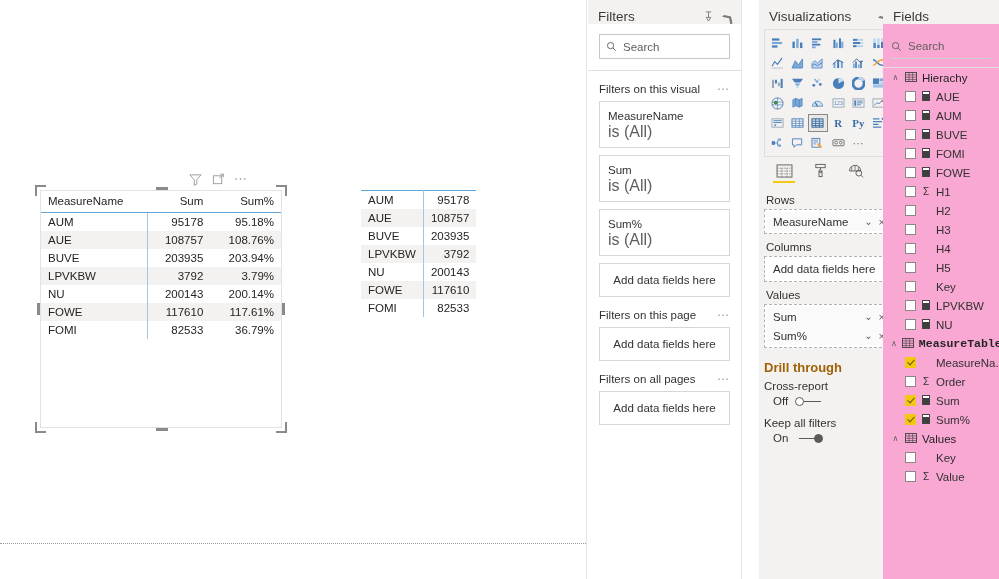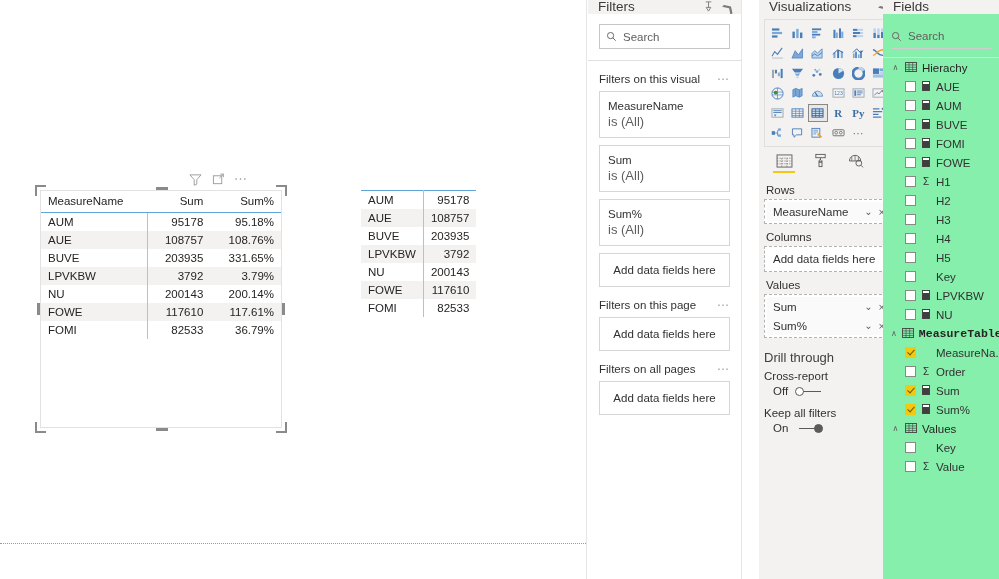--- a/index.html
+++ b/index.html
@@ -139,21 +139,21 @@
   
   .pane {
     position: absolute;
     top: 0;
     height: 579px;
     box-sizing: border-box;
     background: #ffffff;
   }
   .pane-header {
     position: relative;
-    height: 14px;
+    height: 24px;
     display: flex;
     align-items: flex-end;
     padding: 0 8px 0 10px;
     background: #f3f2f1;
     overflow: hidden;
   }
   .pane-header .title {
     font-size: 13.5px;
     color: #3b3a39;
     font-weight: normal;
@@ -222,21 +222,21 @@
     padding: 7px 8px 8px 8px;
     margin-bottom: 7px;
     box-sizing: border-box;
   }
   .filter-card .fname {
     font-size: 11.5px;
     color: #323130;
     line-height: 15px;
   }
   .filter-card .fval {
-    font-size: 13px;
+    font-size: 16px;
     color: #605e5c;
     line-height: 15px;
   }
   .drop-zone {
     border: 1px solid #d6d6d6;
     background: #fff;
     height: 34px;
     display: flex;
     align-items: center;
     justify-content: center;
@@ -349,22 +349,22 @@
     display: flex;
     align-items: center;
     padding-left: 6px;
     font-size: 11.5px;
     color: #323130;
     background: #fff;
   }
 
   .drill-title {
     font-size: 13px;
-    color: #404040;
-    font-weight: normal;
+    color: #a16207;
+    font-weight: bold;
     margin: 12px 0 5px 5px;
   }
   .drill-sub {
     font-size: 11.5px;
     color: #323130;
     margin: 0 0 3px 5px;
   }
   .toggle-row {
     display: flex;
     align-items: center;
@@ -413,21 +413,21 @@
     justify-content: center;
     font-size: 11.5px;
     color: #323130;
     margin: 0 5px;
   }
 
   
   .fields-pane {
     left: 883px;
     width: 116px;
-    background: #86efac;
+    background: #f9a8d4;
   }
   .fields-body { padding: 0 8px; }
   .fields-search {
     margin-top: 10px;
     height: 24px;
     border-bottom: 1px solid #d0cece;
     display: flex;
     align-items: center;
   }
   .fields-search .mag { margin-right: 6px; color: #605e5c; display: flex; }
@@ -555,21 +555,21 @@
                 <td class="num">95.18%</td>
               </tr>
               <tr class="alt">
                 <td>AUE</td>
                 <td class="num sepcol">108757</td>
                 <td class="num">108.76%</td>
               </tr>
               <tr class="">
                 <td>BUVE</td>
                 <td class="num sepcol">203935</td>
-                <td class="num">331.65%</td>
+                <td class="num">203.94%</td>
               </tr>
               <tr class="alt">
                 <td>LPVKBW</td>
                 <td class="num sepcol">3792</td>
                 <td class="num">3.79%</td>
               </tr>
               <tr class="">
                 <td>NU</td>
                 <td class="num sepcol">200143</td>
                 <td class="num">200.14%</td>

